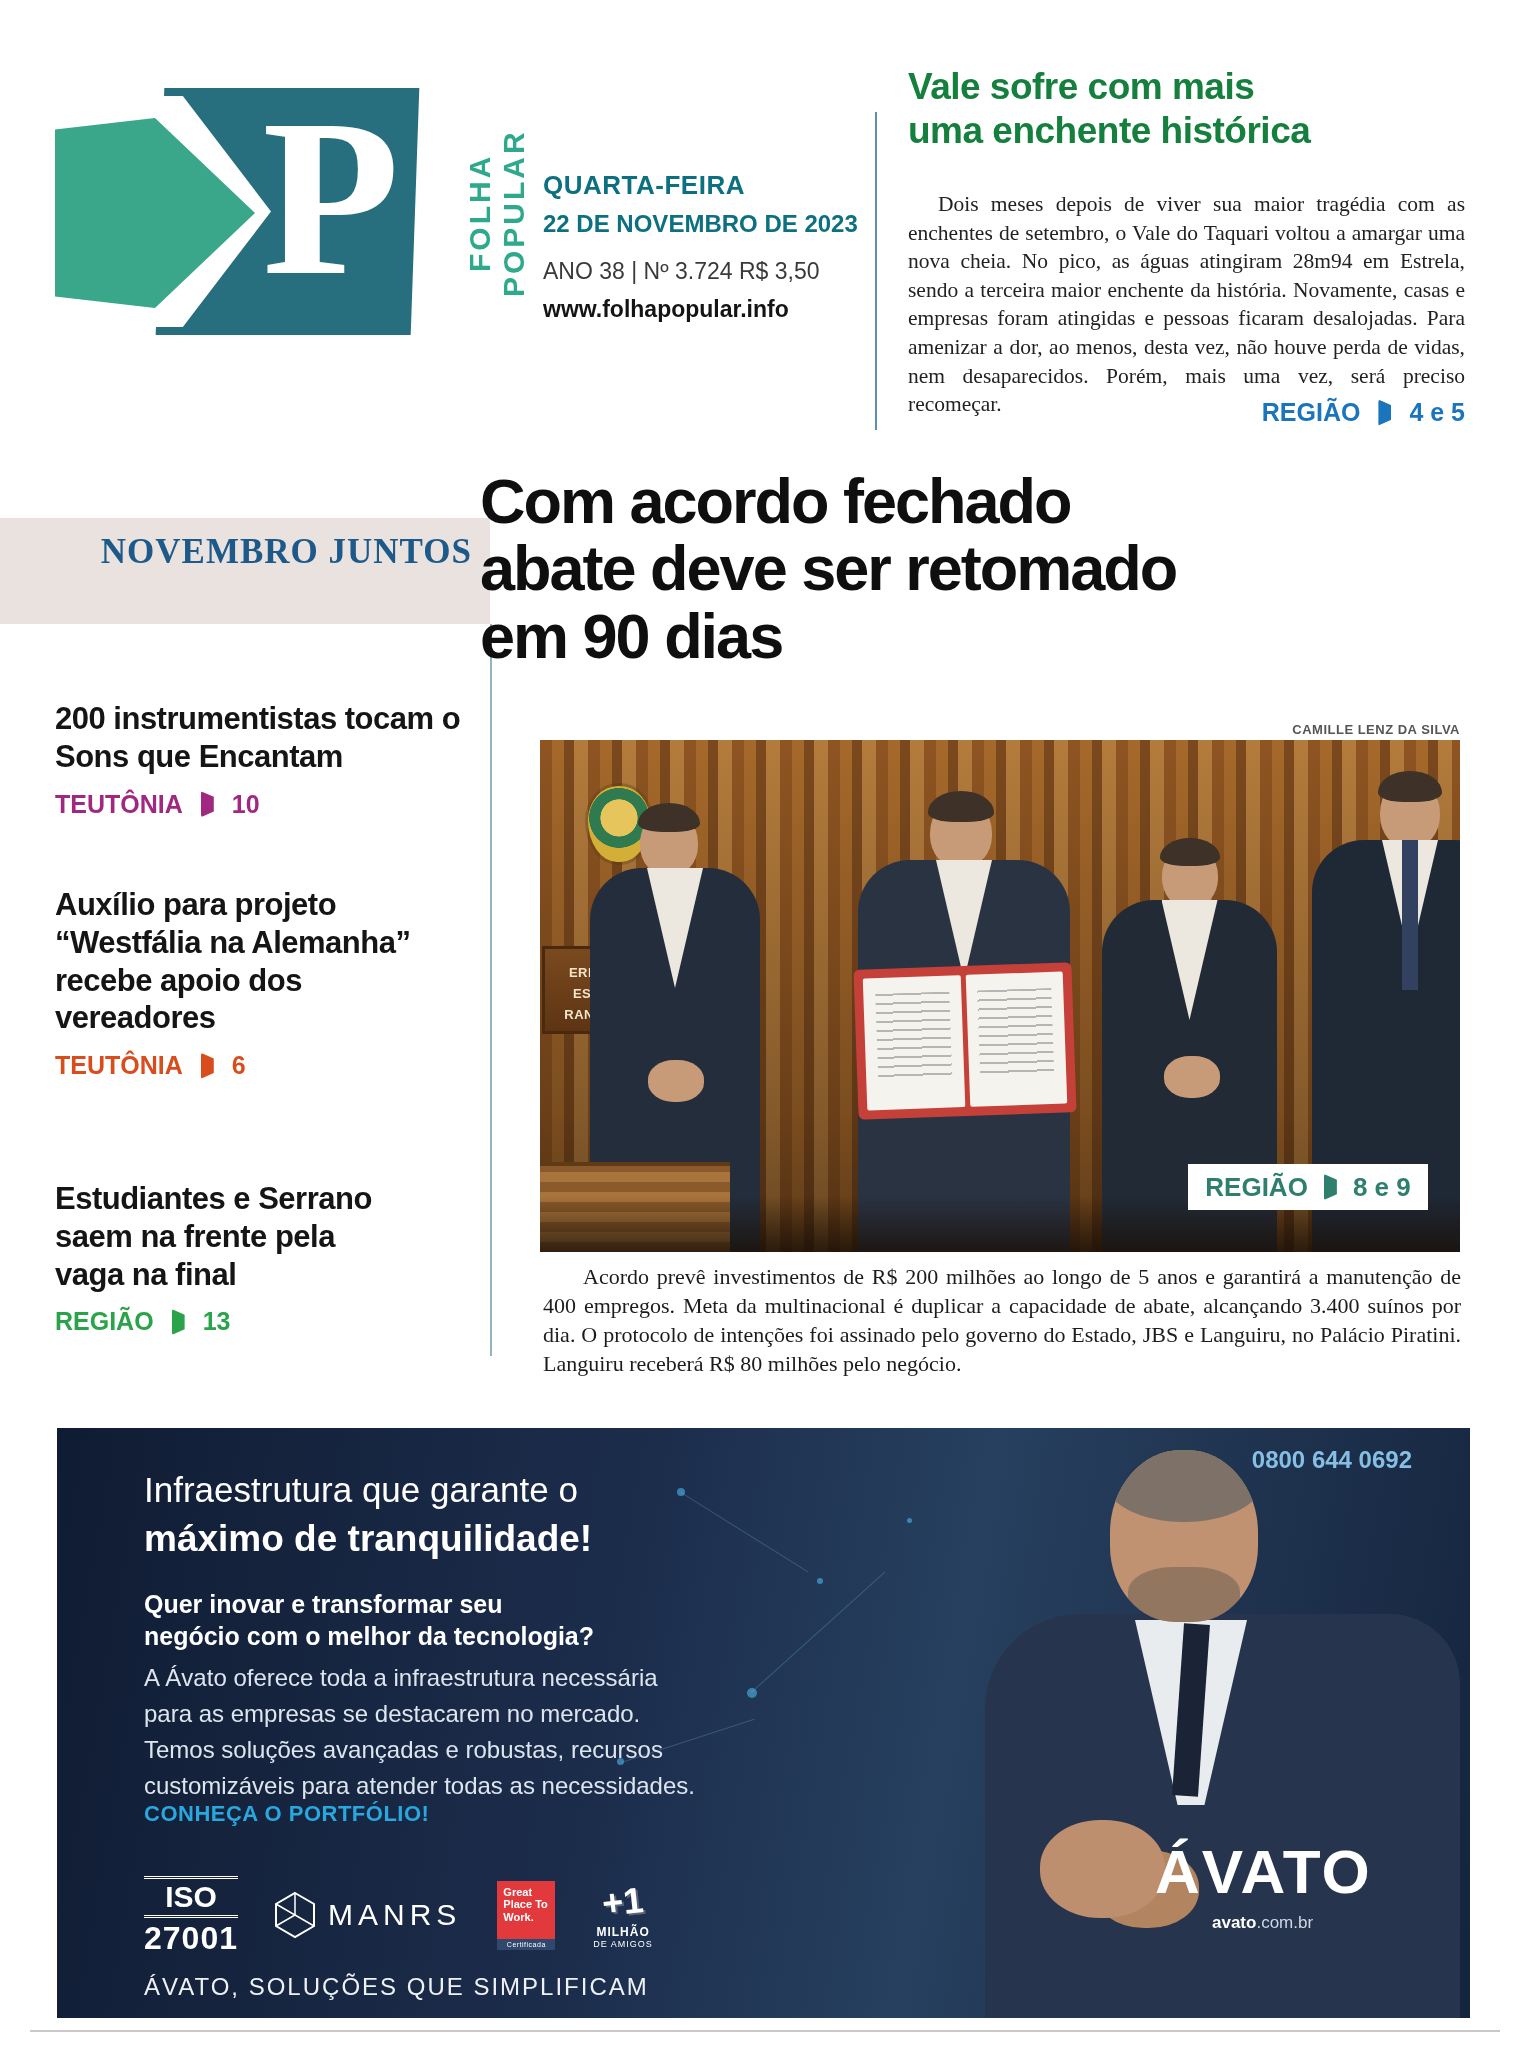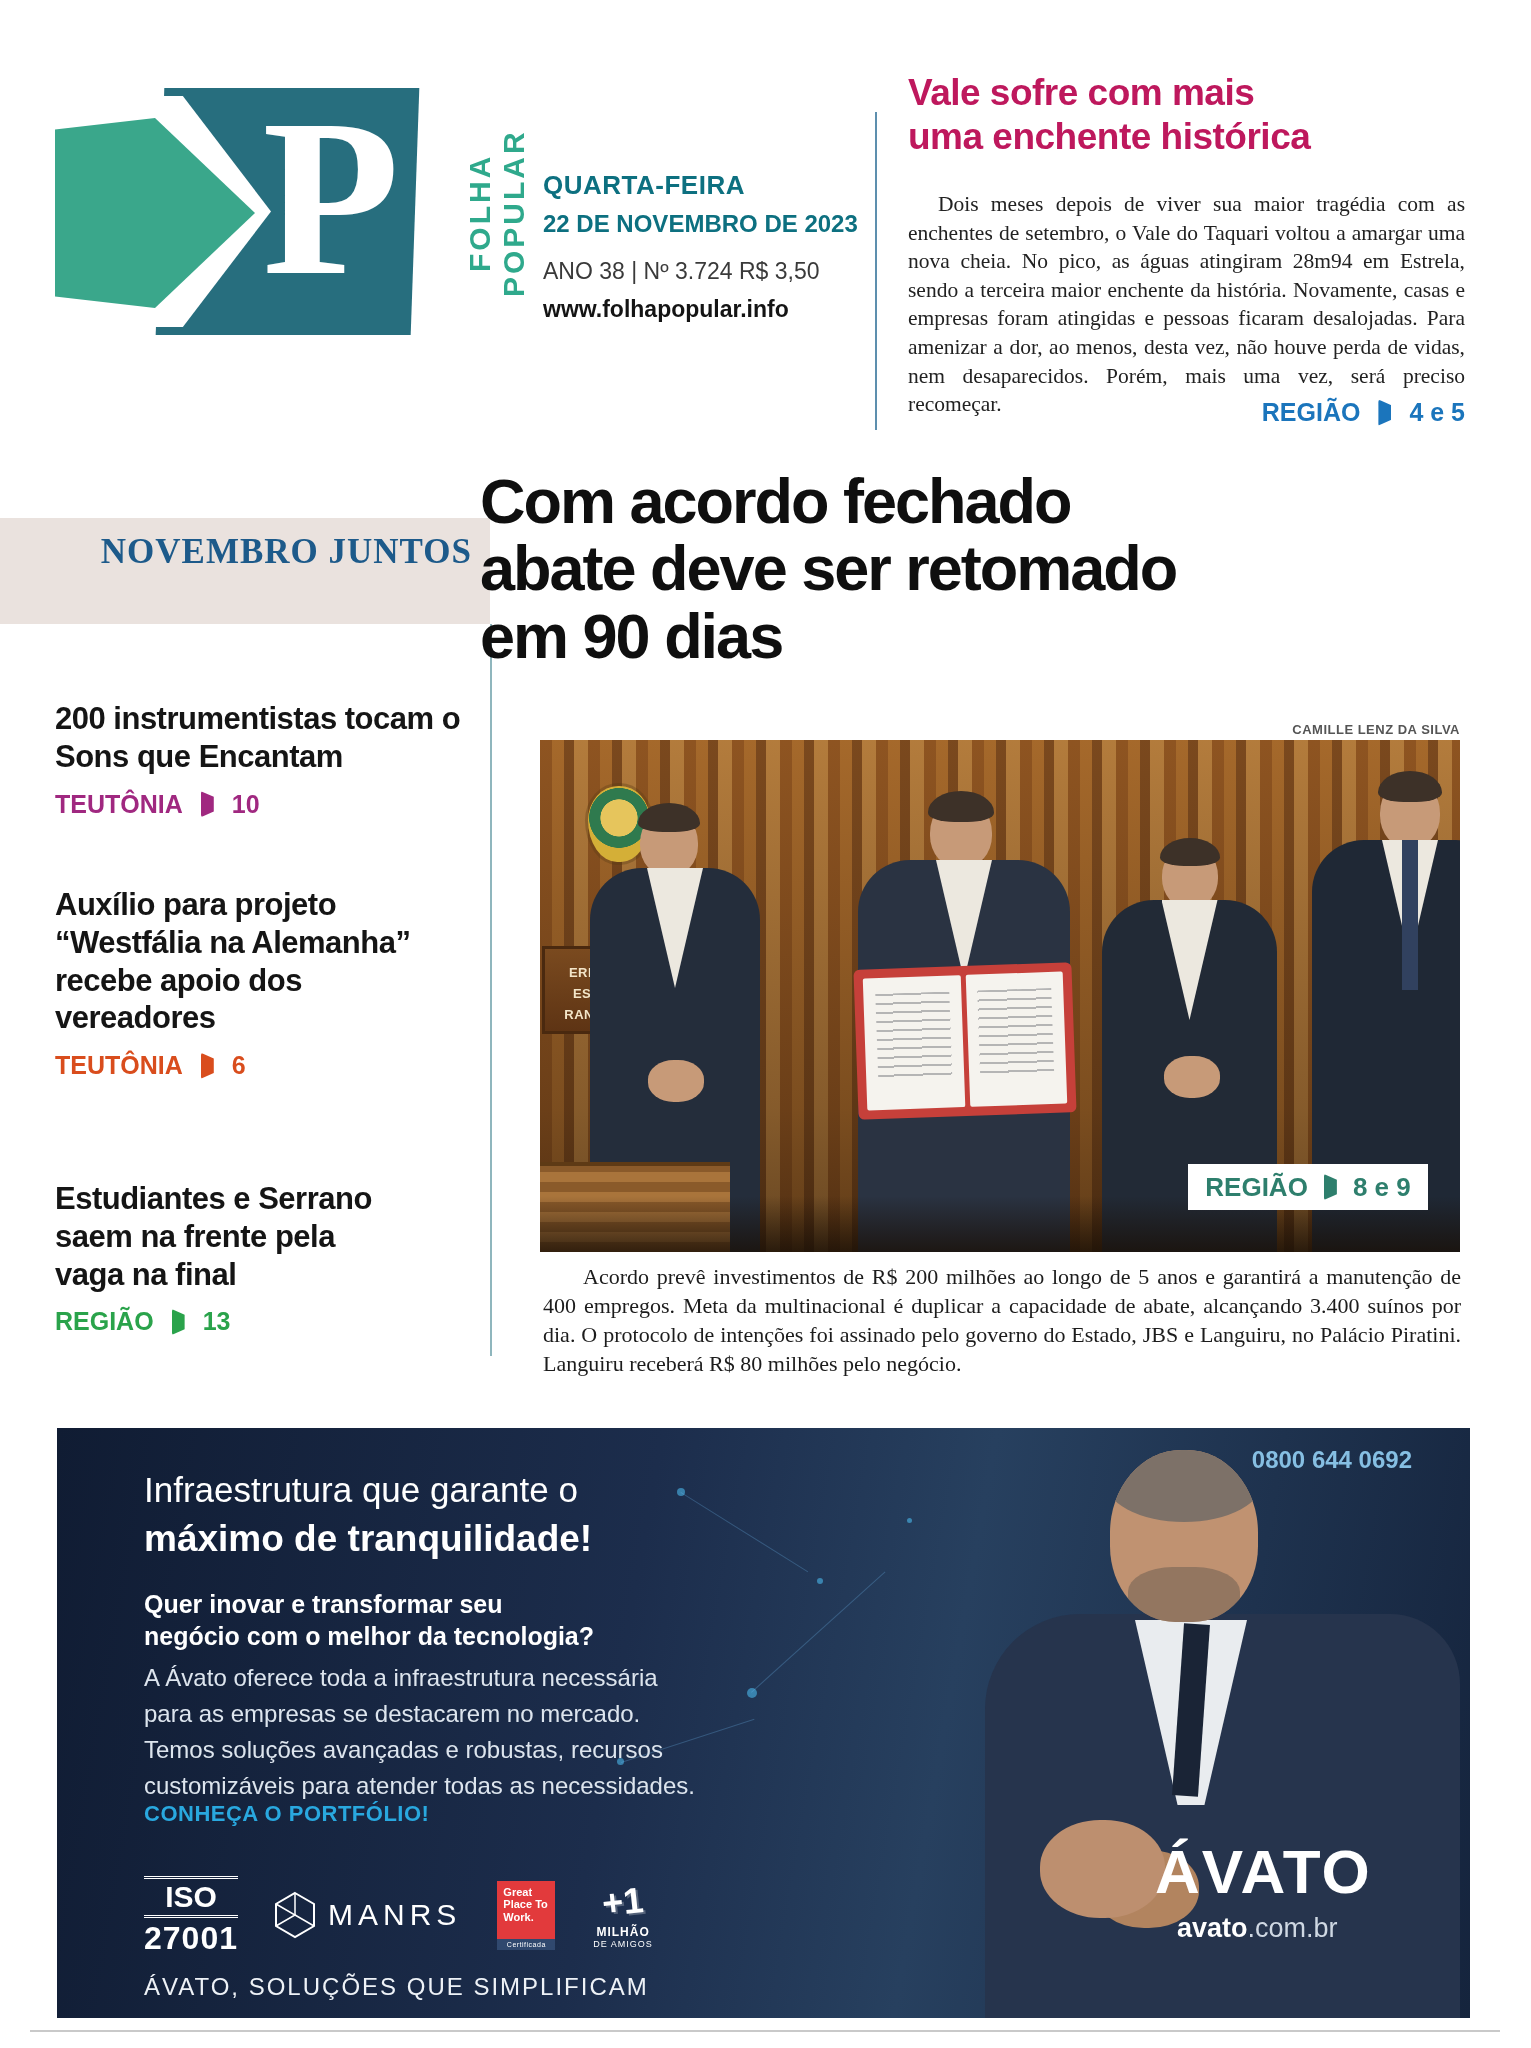--- a/index.html
+++ b/index.html
@@ -22,22 +22,22 @@
   
   .weekday{left:543px;top:170px;font-weight:bold;font-size:26px;color:#0d7080;letter-spacing:.5px;}
   .pubdate{left:543px;top:210px;font-weight:bold;font-size:24px;color:#0d7080;}
   .edition{left:543px;top:258px;font-size:23px;color:#3a3a3a;}
   .website{left:543px;top:296px;font-weight:bold;font-size:23px;color:#141414;}
 
   .vrule-top{left:875px;top:112px;width:2px;height:318px;background:#5d8fae;}
   .vrule-col{left:490px;top:624px;width:2px;height:732px;background:#8fb6bd;}
 
   
-  .ts-headline{left:908px;top:71px;width:560px;font-weight:bold;font-size:37px;line-height:1.2;
-        letter-spacing:-.5px;color:#be185d;}
+  .ts-headline{left:908px;top:65px;width:560px;font-weight:bold;font-size:37px;line-height:1.2;
+        letter-spacing:-.5px;color:#15803d;}
   .ts-body{left:908px;top:190px;width:557px;font-family:"Liberation Serif",serif;font-size:21.5px;
         line-height:1.33;text-align:justify;text-indent:30px;color:#222;}
   .section-row{display:flex;align-items:center;gap:18px;font-weight:bold;font-size:25px;}
   .ts-region{left:908px;top:398px;width:557px;justify-content:flex-end;padding-right:4px;}
   .sec-arrow{display:inline-block;width:13px;height:26px;background:currentColor;
         clip-path:polygon(0 0,100% 22%,100% 78%,0 100%);border-radius:2px;}
   .c-blu{color:#1b75bc;} .c-mag{color:#a02880;} .c-org{color:#d94d1d;} .c-grn{color:#2aa34b;}
 
   
   .promo{left:0;top:518px;width:490px;height:106px;background:#eae2de;text-align:right;padding-right:18px;box-sizing:border-box;}
@@ -134,21 +134,21 @@
         text-align:left;padding:5px 0 0 6px;box-sizing:border-box;line-height:1.15;}
   .gptw-sub{width:58px;background:#30486e;color:#fff;font-size:7px;padding:2px 0;letter-spacing:.5px;}
   .milhao{text-align:center;}
   .milhao-plus{font-size:36px;font-weight:bold;transform:rotate(-6deg);
         text-shadow:2px 2px 0 rgba(255,255,255,.25);}
   .milhao-t1{font-size:12px;font-weight:bold;letter-spacing:1px;margin-top:2px;}
   .milhao-t2{font-size:9px;letter-spacing:1px;}
   .ad-tagline{position:absolute;left:87px;top:545px;font-size:24px;letter-spacing:2px;color:#eef2f7;}
   .ad-phone{position:absolute;right:58px;top:18px;font-size:24px;font-weight:bold;color:#86bfe3;}
   .ad-brand{position:absolute;left:1098px;top:408px;font-size:62px;font-weight:bold;letter-spacing:2px;}
-  .ad-site{position:absolute;left:1120px;top:485px;font-size:27px;color:#ffffff;}
+  .ad-site{position:absolute;left:1155px;top:485px;font-size:17px;color:#ffffff;}
   .ad-site .rest{font-weight:normal;color:#cfd8e3;}
   .ad-site .boldpart{font-weight:bold;}
 
   .hairline{left:30px;top:2030px;width:1470px;height:2px;background:#c9c9c9;}
 </style>
 </head>
 <body>
 
 <div class="page">
 

